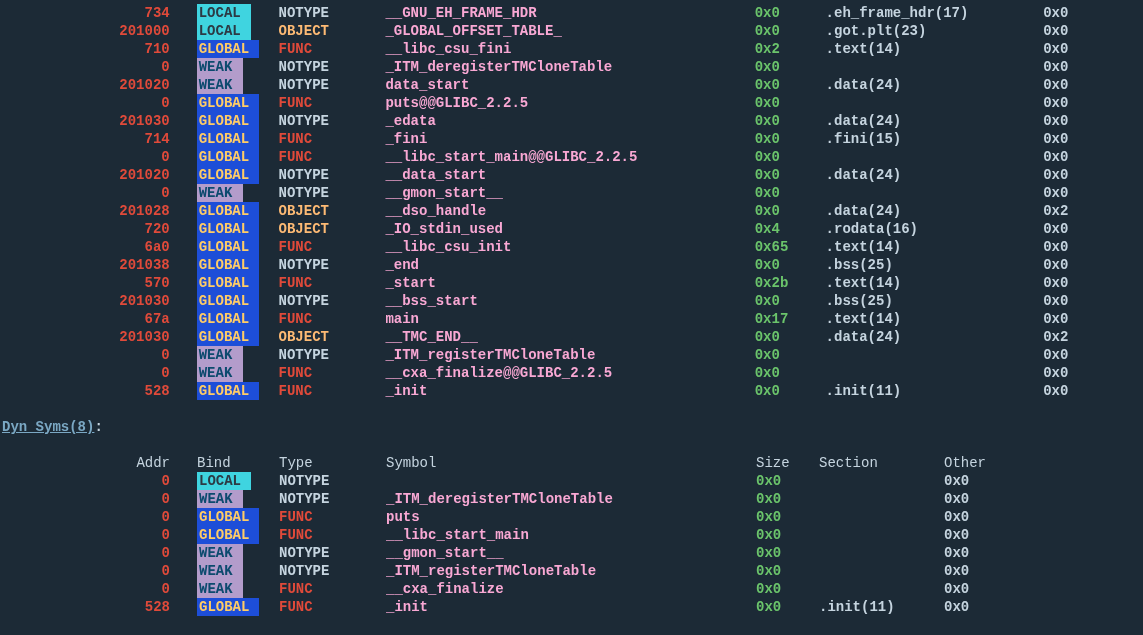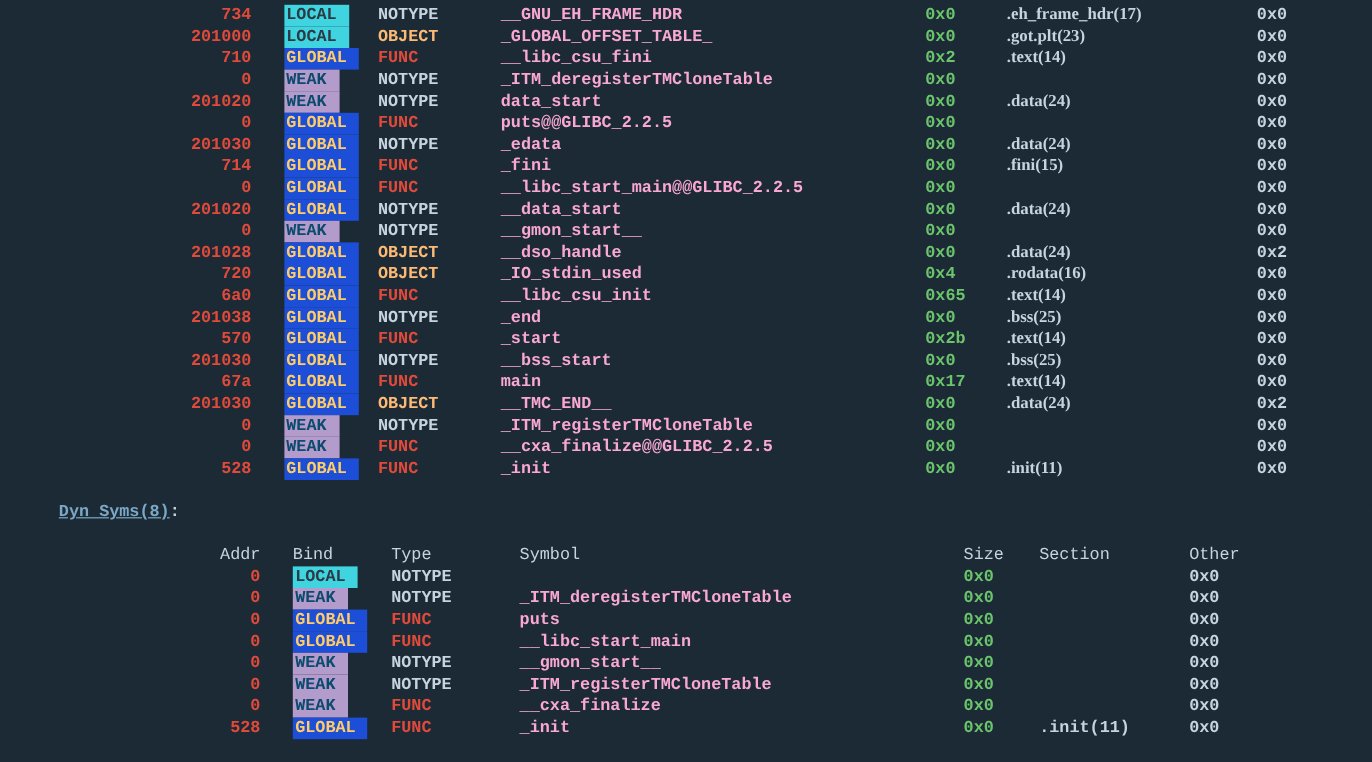--- a/index.html
+++ b/index.html
@@ -14,21 +14,20 @@
       overflow-x: auto;
     }
     .container {
       padding: 4px 0;
       white-space: pre;
     }
     .row {
       display: flex;
       align-items: center;
       height: 18px;
-      margin-left: 47px;
     }
     .col-addr {
       width: 170px;
       text-align: right;
       padding-right: 27px;
       color: #e04a3a;
     }
     .col-bind {
       width: 82px;
       padding: 0;
@@ -50,21 +49,20 @@
       width: 71px;
       color: #6bc46b;
     }
     .col-size2 {
       width: 63px;
       color: #6bc46b;
     }
     .col-section {
       width: 218px;
       color: #c5d4df;
-      font-family: Liberation Serif, serif;
     }
     .col-section2 {
       width: 125px;
       color: #c5d4df;
     }
     .col-other {
       width: 100px;
       color: #c5d4df;
     }
     .hdr {

